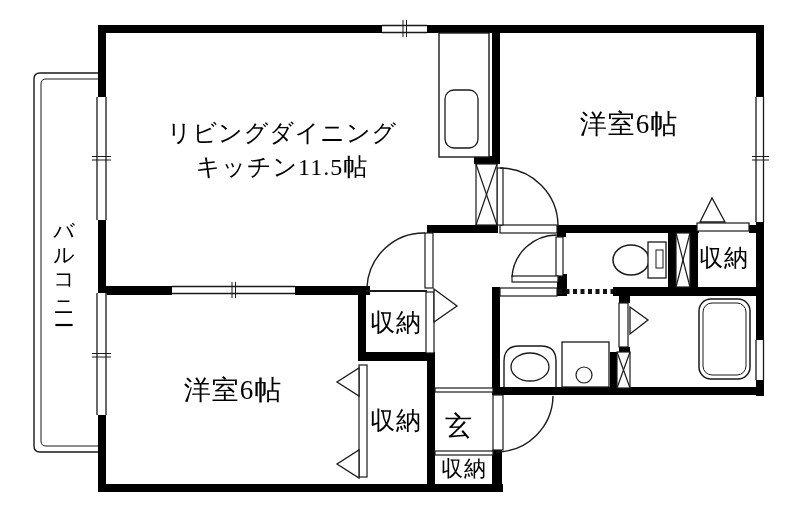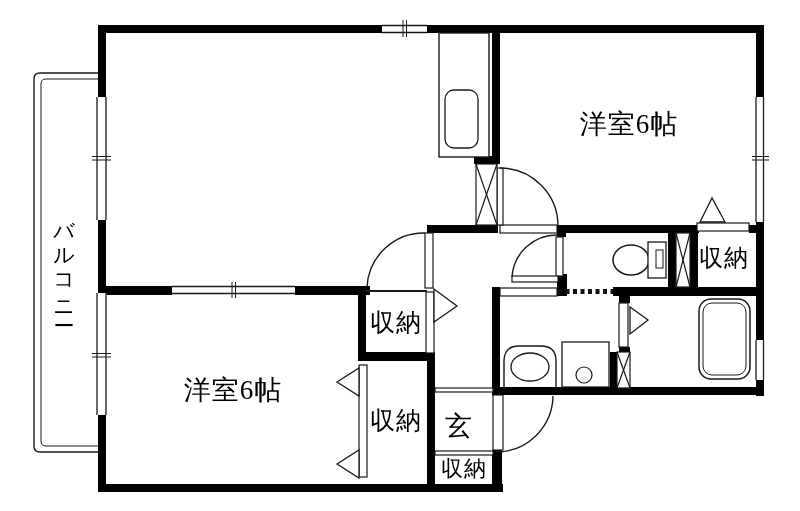--- a/index.html
+++ b/index.html
@@ -173,20 +173,22 @@
     <rect x="562" y="342" width="47" height="45" stroke-width="1.3"></rect>
     <circle cx="584" cy="375" r="8" stroke-width="1.2"></circle>
   </g>
   <g fill="#fff" stroke="#1a1a1a">
     <rect x="699" y="299" width="51" height="80" rx="12" stroke-width="1.5"></rect>
     <rect x="703" y="303" width="43" height="72" rx="9" stroke-width="1"></rect>
   </g>
 </svg>
 
   <div class="lbl vert" style="left:64px;top:262px;font-size:21px;">バルコニー</div>
+  <div class="lbl" style="left:282px;top:133px;font-size:24px;">リビングダイニング</div>
+  <div class="lbl" style="left:282px;top:167px;font-size:24px;">キッチン11.5帖</div>
   <div class="lbl" style="left:629px;top:124px;font-size:27px;">洋室6帖</div>
   <div class="lbl" style="left:233px;top:390px;font-size:27px;">洋室6帖</div>
   <div class="lbl" style="left:396px;top:322px;font-size:25px;">収納</div>
   <div class="lbl" style="left:396px;top:420px;font-size:25px;">収納</div>
   <div class="lbl" style="left:724px;top:258px;font-size:24px;">収納</div>
   <div class="lbl" style="left:464px;top:469px;font-size:22px;">収納</div>
   <div class="lbl" style="left:459px;top:426px;font-size:27px;">玄</div>
 </div>
 
 </body></html>

